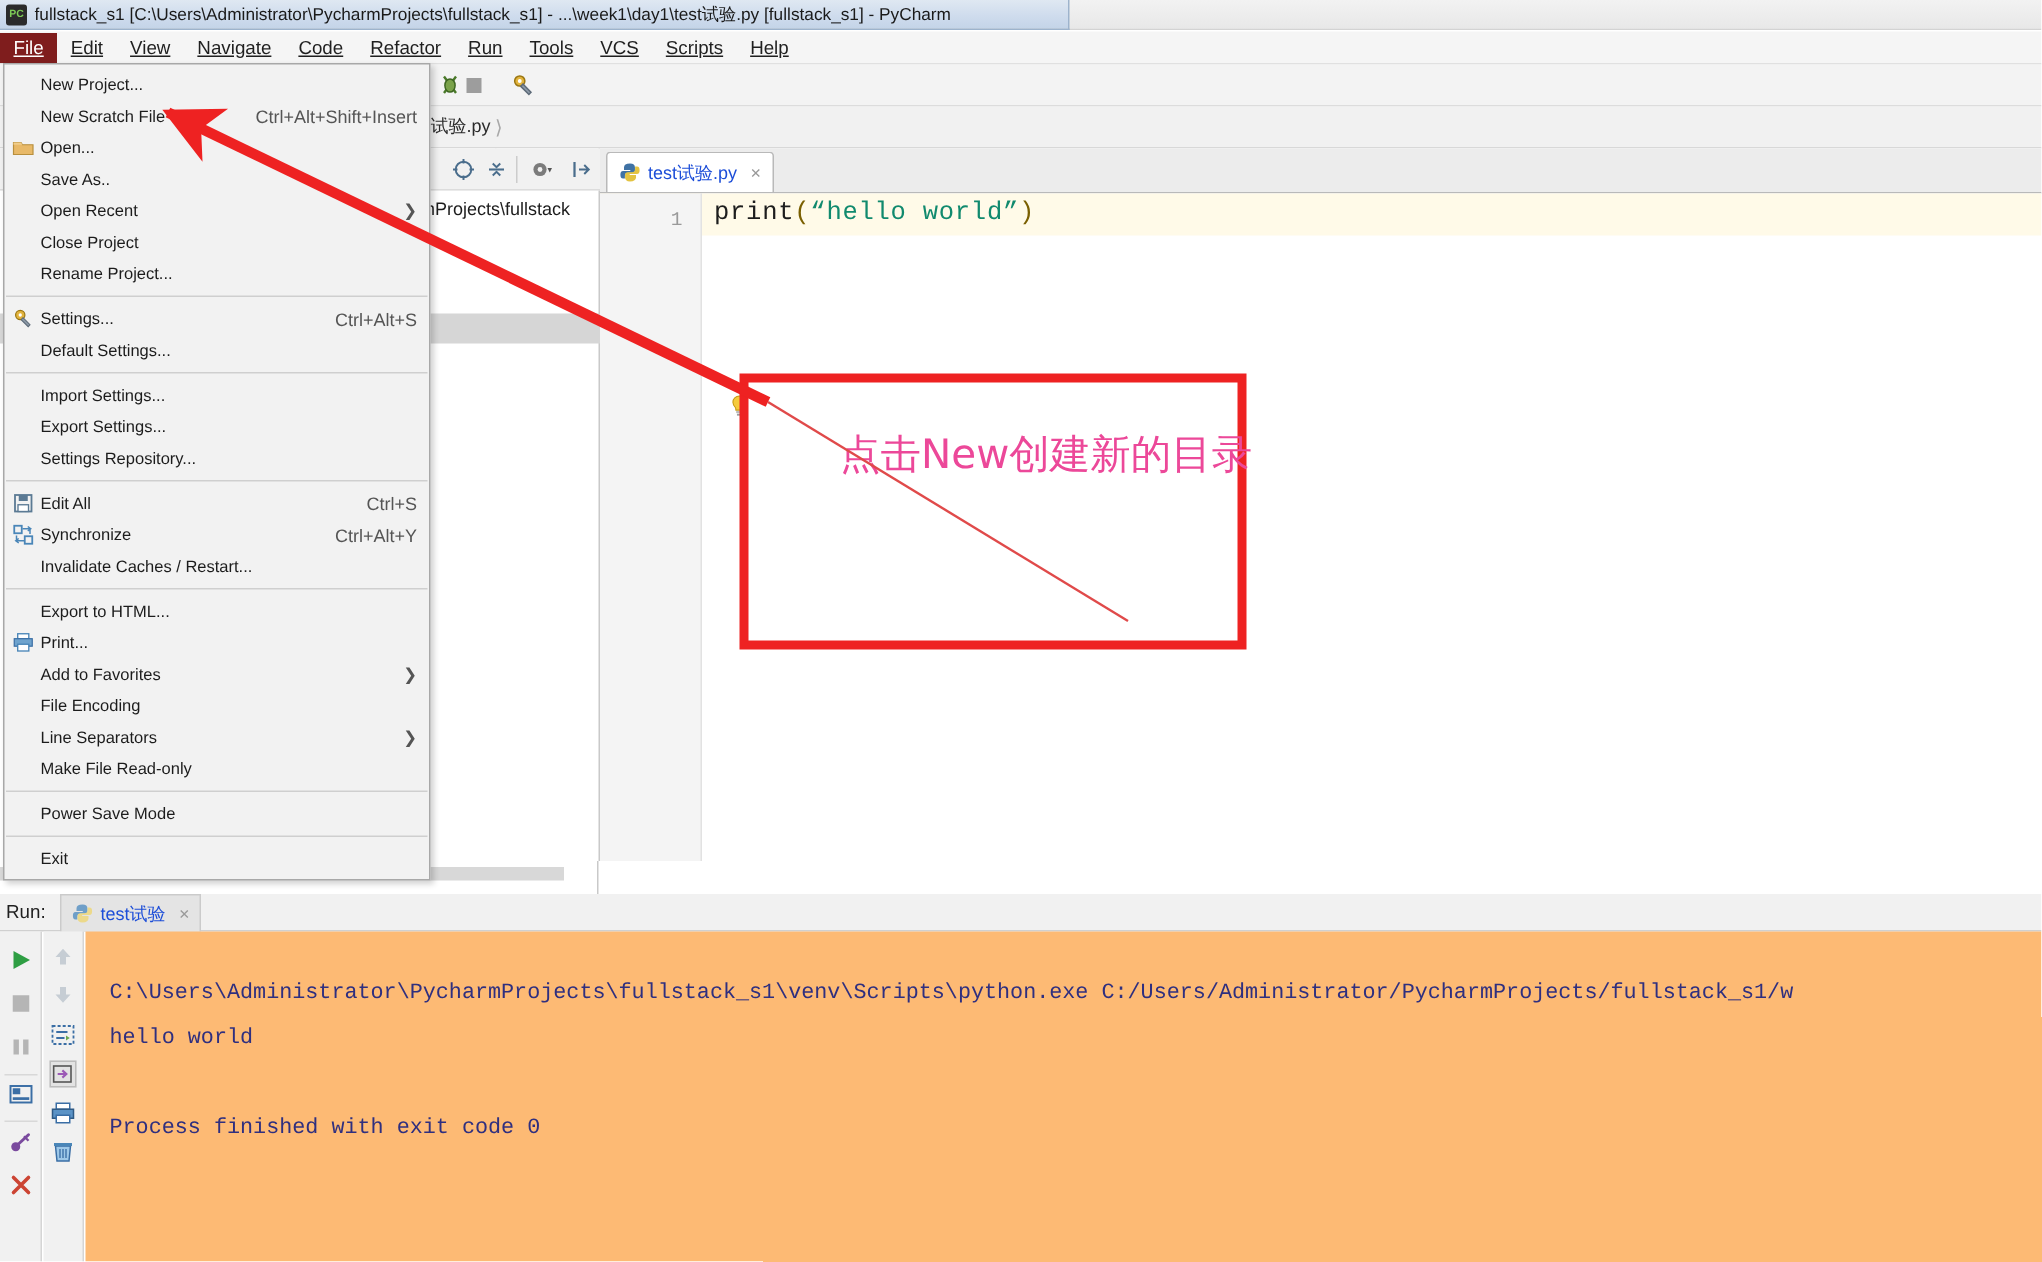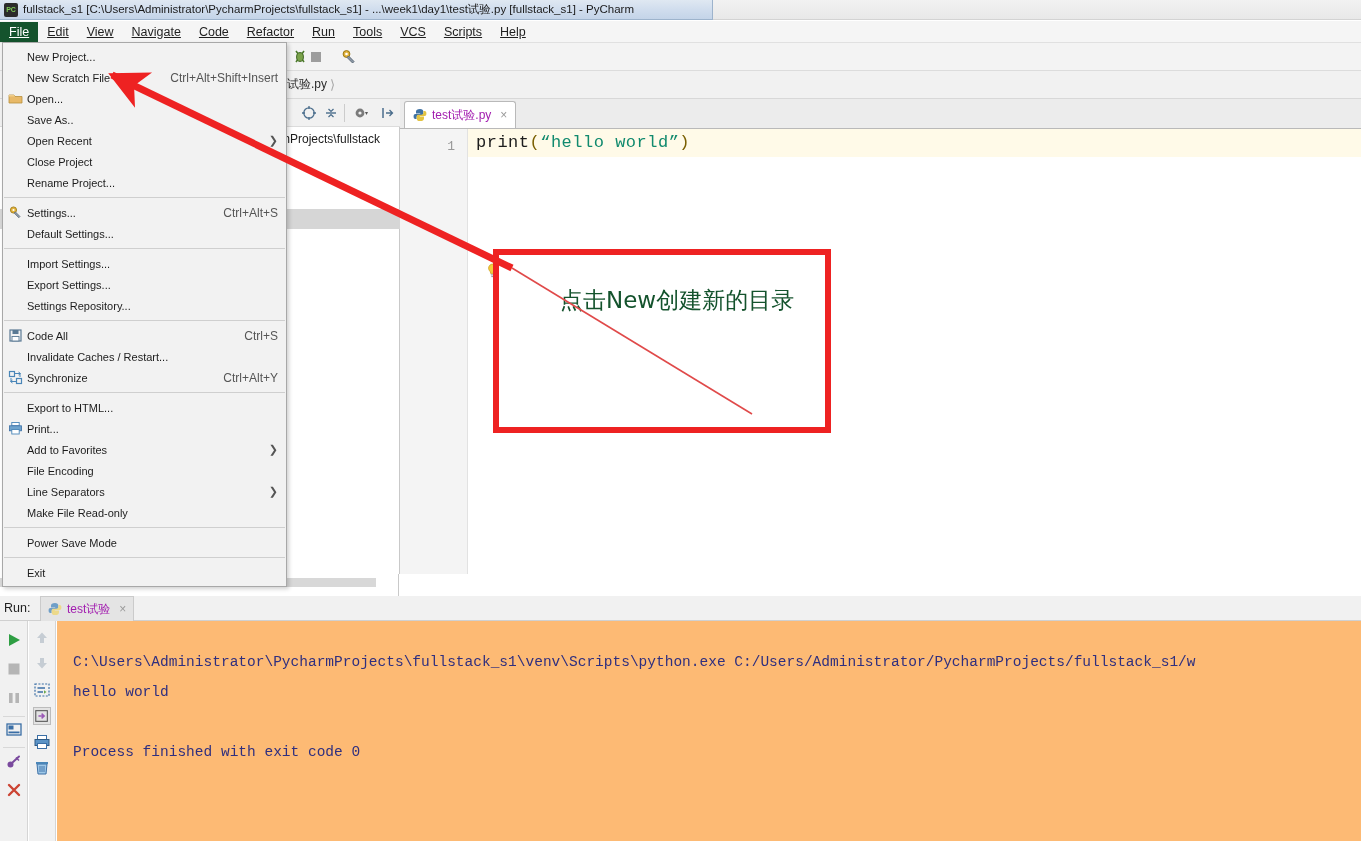--- a/index.html
+++ b/index.html
@@ -37,21 +37,21 @@
   
   .menubar {
     position: absolute; left: 0; top: 21px; width: 1361px; height: 22px;
     background: #f5f5f5; display: flex; align-items: center;
     border-bottom: 1px solid #e0e0e0;
   }
   .menubar-item {
     font-size: 12.5px; color: #1f1f1f; padding: 3px 9px; cursor: default;
     white-space: nowrap;
   }
-  .menubar-item.active { background: #14532d; color: #ffffff; }
+  .menubar-item.active { background: #7f1d1d; color: #ffffff; }
   .menubar-item u { text-decoration: underline; }
 
   
   .toolbar-strip {
     position: absolute; left: 0; top: 43px; width: 1361px; height: 28px;
     background: #f3f3f3; border-bottom: 1px solid #dcdcdc;
   }
   .tb-btn { position: absolute; top: 5px; width: 18px; height: 18px; }
 
   
@@ -91,21 +91,21 @@
   .tabbar {
     position: absolute; left: 0; top: 0; width: 961px; height: 30px;
     background: #ececec; border-bottom: 1px solid #b9b9b9;
   }
   .tab {
     position: absolute; left: 4px; top: 2px; height: 27px;
     background: #ffffff; border: 1px solid #b9b9b9; border-bottom: none;
     border-radius: 3px 3px 0 0;
     display: flex; align-items: center; padding: 0 8px 0 8px; gap: 5px;
   }
-  .tab-label { font-size: 12px; color: #a21caf; white-space: nowrap; }
+  .tab-label { font-size: 12px; color: #1d4ed8; white-space: nowrap; }
   .tab-close { font-size: 12px; color: #9a9a9a; margin-left: 4px; cursor: pointer; }
   .py-icon {
     width: 14px; height: 14px; position: relative; flex: 0 0 auto;
   }
   .gutter {
     position: absolute; left: 0; top: 30px; width: 68px; height: 445px;
     background: #f4f4f4; border-right: 1px solid #e2e2e2;
   }
   .gutter .ln {
     position: absolute; right: 12px; top: 10px; font-size: 13px; color: #999;
@@ -135,21 +135,21 @@
     position: absolute; left: 86px; top: 164px; width: 14px; height: 15px;
   }
 
   
   .anno-box {
     position: absolute; left: 493px; top: 249px; width: 338px; height: 184px;
     border: 6px solid #ee2222; background: transparent;
   }
   .anno-text {
     position: absolute; left: 560px; top: 285px; width: 300px;
-    font-size: 23px; color: #14532d; white-space: nowrap;
+    font-size: 27px; color: #ec4899; white-space: nowrap;
     font-family: "DejaVu Sans", sans-serif; font-weight: 500;
   }
   .anno-svg {
     position: absolute; left: 0; top: 0; width: 1361px; height: 841px;
     pointer-events: none;
   }
 
   
   .mid-gap {
     position: absolute; left: 0; top: 574px; width: 1361px; height: 22px;
@@ -519,37 +519,37 @@
     <div class="menu-sep"></div>
 
     <div class="menu-row">
       <span class="micon">
         <svg width="15" height="15" viewBox="0 0 15 15">
             <rect x="2" y="2" width="11" height="11" fill="none" stroke="#5b7a94" stroke-width="1.2"></rect>
             <rect x="4.5" y="2" width="6" height="4" fill="#5b7a94"></rect>
             <rect x="4" y="8.5" width="7" height="4.5" fill="#fff" stroke="#5b7a94" stroke-width="0.9"></rect>
           </svg>
       </span>
-      <span class="mlabel">Code All</span>
+      <span class="mlabel">Edit All</span>
       <span class="mshort">Ctrl+S</span>
-    </div>
-    <div class="menu-row">
-      <span class="mlabel">Invalidate Caches / Restart...</span>
     </div>
     <div class="menu-row">
       <span class="micon">
         <svg width="15" height="15" viewBox="0 0 15 15">
             <rect x="1.5" y="1.5" width="5" height="5" fill="none" stroke="#4a86b8" stroke-width="1.2"></rect>
             <rect x="8.5" y="8.5" width="5" height="5" fill="none" stroke="#4a86b8" stroke-width="1.2"></rect>
             <path d="M7 3.5 L12 3.5 L12 7 M10.5 2 L12.5 3.5 L10.5 5" stroke="#4a86b8" stroke-width="1" fill="none"></path>
             <path d="M8 11.5 L3 11.5 L3 8 M4.5 13 L2.5 11.5 L4.5 10" stroke="#4a86b8" stroke-width="1" fill="none"></path>
           </svg>
       </span>
       <span class="mlabel">Synchronize</span>
       <span class="mshort">Ctrl+Alt+Y</span>
+    </div>
+    <div class="menu-row">
+      <span class="mlabel">Invalidate Caches / Restart...</span>
     </div>
 
     <div class="menu-sep"></div>
 
     <div class="menu-row">
       <span class="mlabel">Export to HTML...</span>
     </div>
     <div class="menu-row">
       <span class="micon">
         <svg width="15" height="15" viewBox="0 0 15 15">

